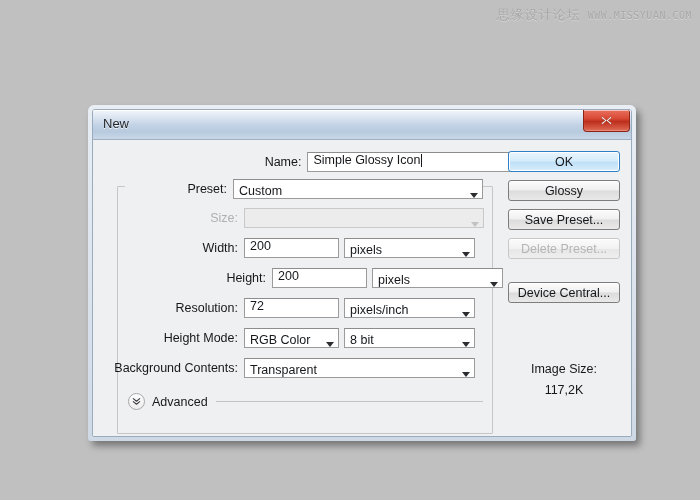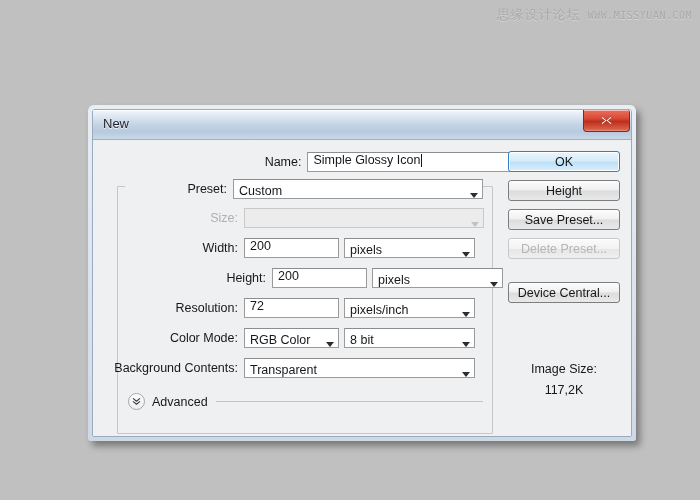--- a/index.html
+++ b/index.html
@@ -295,21 +295,21 @@
       <div class="tinput" style="width:95px; margin-left:6px;">
         <span>72</span>
       </div>
       <div class="combo" style="width:131px; margin-left:5px;">
         <span>pixels/inch</span>
         <i class="arrow"></i>
       </div>
     </div>
 
     <div class="row" style="left:0px; top:188px; width:430px;">
-      <span class="lbl" style="width:145px;">Color Mode:</span>
+      <span class="lbl" style="width:145px;">Height Mode:</span>
       <div class="combo" style="width:95px; margin-left:6px;">
         <span>RGB Color</span>
         <i class="arrow"></i>
       </div>
       <div class="combo" style="width:131px; margin-left:5px;">
         <span>8 bit</span>
         <i class="arrow"></i>
       </div>
     </div>
 
@@ -329,21 +329,21 @@
         </svg>
       </div>
       <span class="adv-label">Advanced</span>
       <span class="adv-rule"></span>
     </div>
 
     <div class="btn primary" style="left:415px; top:11px;">
       <span>OK</span>
     </div>
     <div class="btn" style="left:415px; top:40px;">
-      <span>Height</span>
+      <span>Glossy</span>
     </div>
     <div class="btn" style="left:415px; top:69px;">
       <span>Save Preset...</span>
     </div>
     <div class="btn disabled" style="left:415px; top:98px;">
       <span>Delete Preset...</span>
     </div>
     <div class="btn" style="left:415px; top:142px;">
       <span>Device Central...</span>
     </div>

